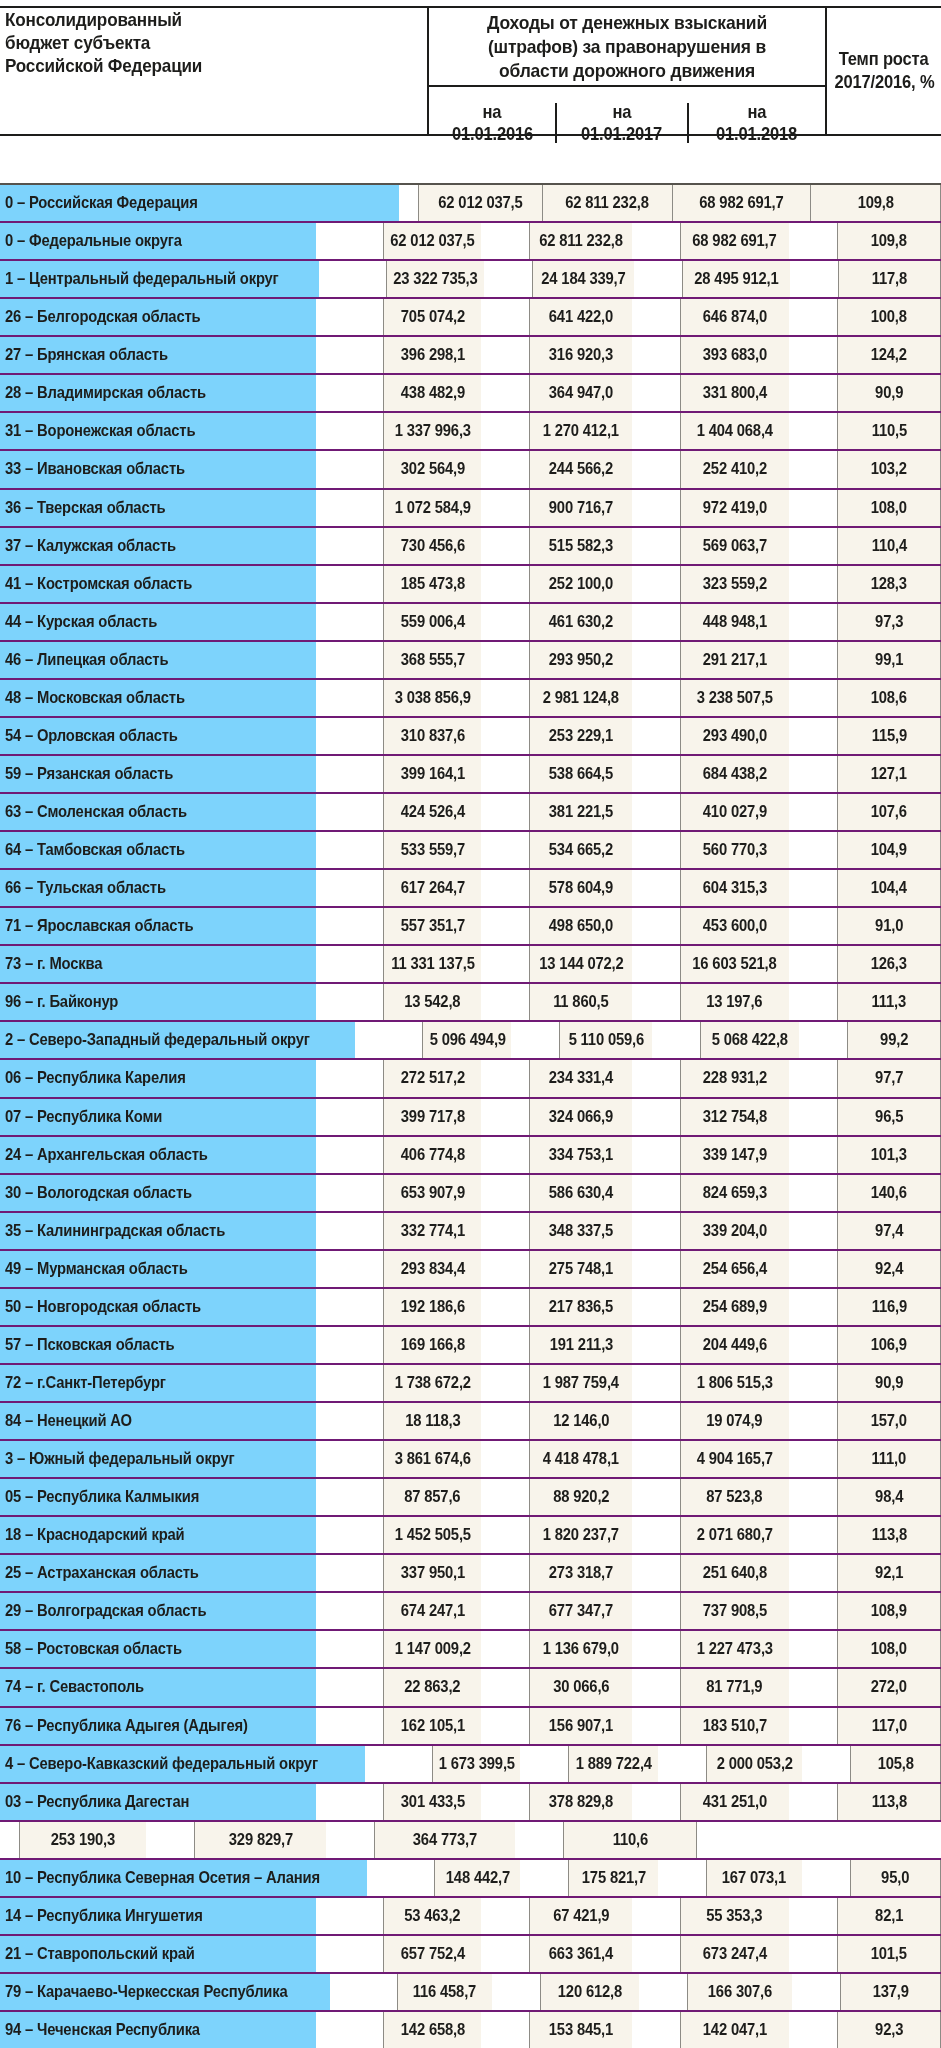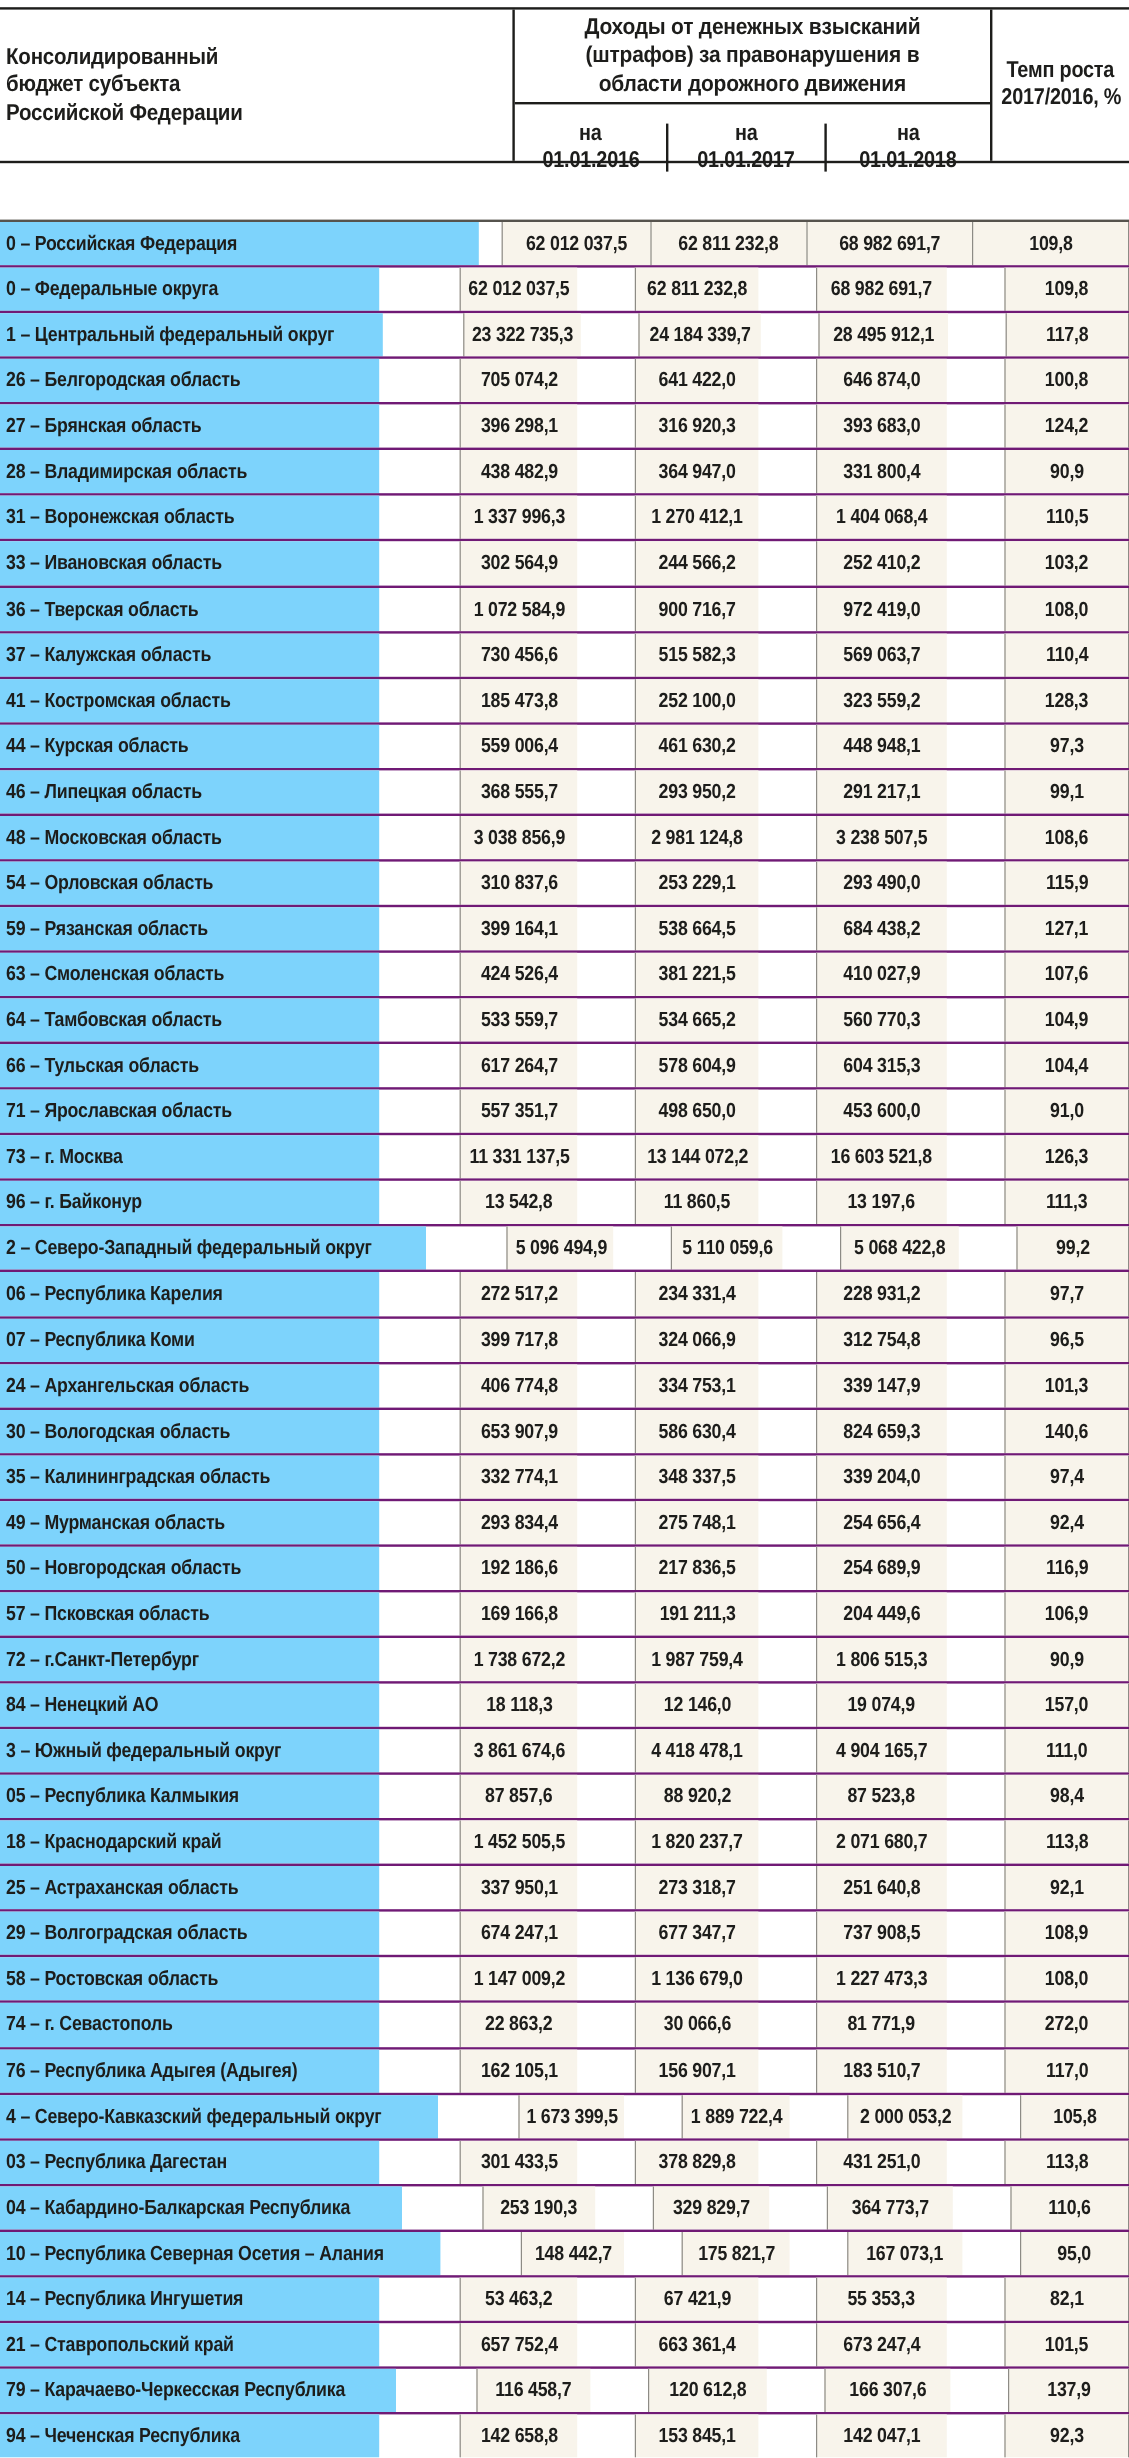--- a/index.html
+++ b/index.html
@@ -19,21 +19,21 @@
 
   
   .thead {
     position:absolute; top:6px; left:0; width:941px; height:130px;
     display:flex;
     border-top:2px solid #1d1d1b;
     border-bottom:2px solid #1d1d1b;
     background:#ffffff;
   }
   .h-left {
-    width:442px; display:flex; align-items:center;
+    width:442px; display:flex; align-items:flex-start;
     padding-left:5px;
   }
   .h-left .ttl { font-size:19px; line-height:1.22; max-width:250px; transform:scaleX(0.9); transform-origin:left center; letter-spacing:-0.2px; }
   .h-group {
     width:400px;
     border-left:2px solid #1d1d1b;
     border-right:2px solid #1d1d1b;
     display:flex; flex-direction:column;justify-content:space-between;
   }
   .h-group-title {
@@ -834,23 +834,20 @@
           <span class="cnd">378 829,8</span>
         </div>
         <div class="cell c-num c3">
           <span class="cnd">431 251,0</span>
         </div>
         <div class="cell c-num cg">
           <span class="cnd">113,8</span>
         </div>
       </div>
       <div class="brow">
-        <div class="cell c-label">
-          <span class="cnd left">04 – Кабардино-Балкарская Республика</span>
-        </div>
         <div class="cell c-num c1">
           <span class="cnd">253 190,3</span>
         </div>
         <div class="cell c-num c2">
           <span class="cnd">329 829,7</span>
         </div>
         <div class="cell c-num c3">
           <span class="cnd">364 773,7</span>
         </div>
         <div class="cell c-num cg">

